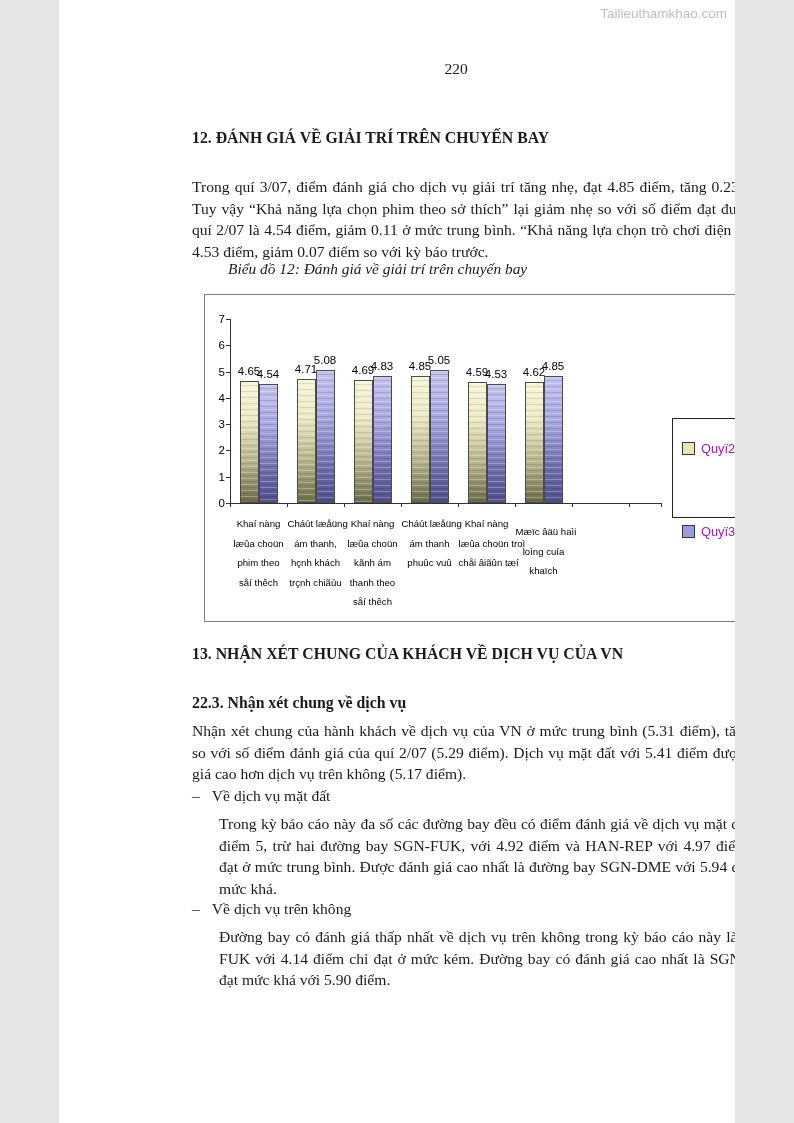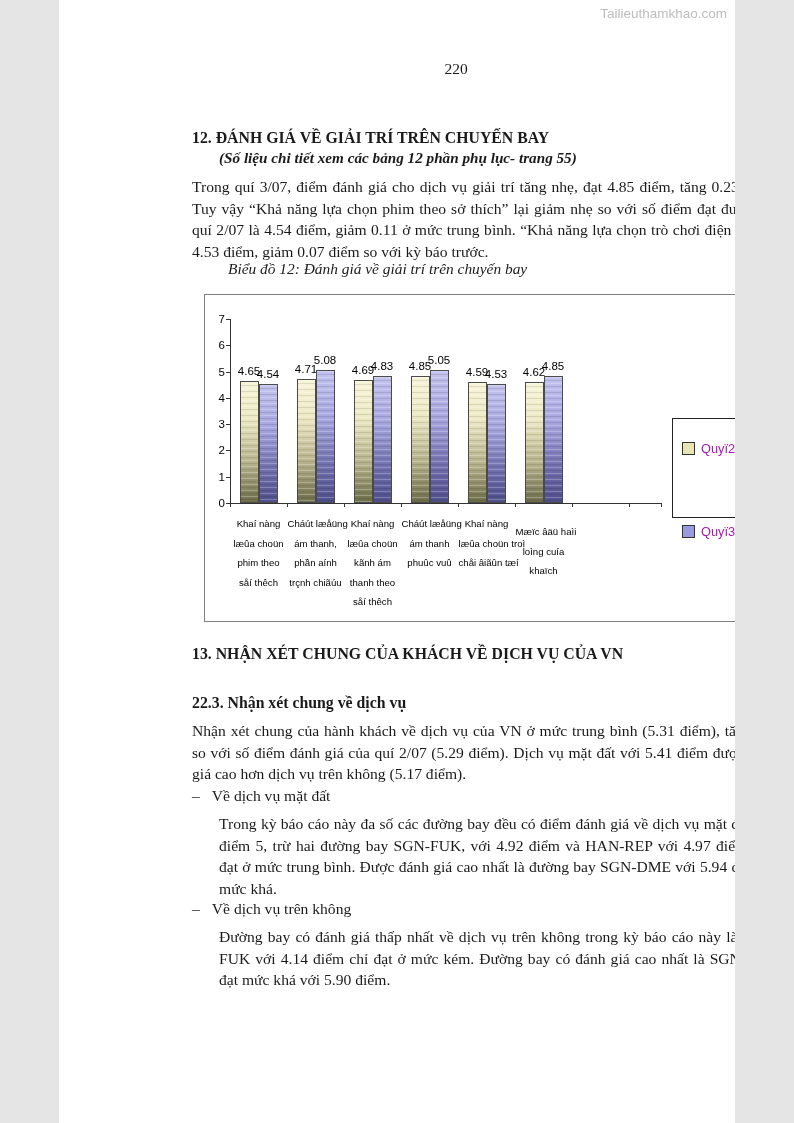--- a/index.html
+++ b/index.html
@@ -48,21 +48,20 @@
 <body>
 
 <div class="page">
 
   <div class="abs watermark">Tailieuthamkhao.com</div>
 
   <div class="abs pagenum">220</div>
 
   <div class="abs h-main" style="left:133px;top:129px;">12. ĐÁNH GIÁ VỀ GIẢI TRÍ TRÊN CHUYẾN BAY</div>
 
-  <div class="abs h-sub" style="left:160px;top:149px;">(Số liệu chi tiết xem các bảng 12 phần phụ lục- trang 55)</div>
 
   <div class="abs para" style="left:133px;top:176px;width:587px;">Trong quí 3/07, điểm đánh giá cho dịch vụ giải trí tăng nhẹ, đạt 4.85 điểm, tăng 0.23 điểm. Tuy vậy “Khả năng lựa chọn phim theo sở thích” lại giảm nhẹ so với số điểm đạt được của quí 2/07 là 4.54 điểm, giảm 0.11  ở mức trung bình. “Khả năng lựa chọn trò chơi điện tử” đạt  4.53 điểm, giảm 0.07 điểm so với kỳ báo trước.</div>
 
   <div class="abs caption" style="left:133px;top:260px;">Biểu đồ 12: Đánh giá về giải trí trên chuyến bay</div>
 
   <div class="abs chart-frame">
     <div style="left:0;top:0;width:100%;height:100%;">
         <div class="ytick-label" style="left:0px;top:202.0px;">0</div>
         <div class="tickmark" style="left:21px;top:208.0px;width:4px;height:1px;"></div>
         <div class="ytick-label" style="left:0px;top:175.7px;">1</div>
@@ -100,21 +99,21 @@
           <div>phim theo</div>
           <div>såí thêch</div>
         </div>
         <div class="bar s1" style="left:91.5px;top:84.2px;width:19px;height:123.8px;"></div>
         <div class="bar-value" style="left:85.0px;top:68.2px;">4.71</div>
         <div class="bar s2" style="left:110.5px;top:74.5px;width:19px;height:133.5px;"></div>
         <div class="bar-value" style="left:104.0px;top:58.5px;">5.08</div>
         <div class="cat-label" style="left:82.5px;top:219px;">
           <div>Cháút læåüng</div>
           <div>ám thanh,</div>
-          <div>phần aính</div>
+          <div>hçnh khách</div>
           <div>trçnh chiãúu</div>
         </div>
         <div class="bar s1" style="left:148.5px;top:84.7px;width:19px;height:123.3px;"></div>
         <div class="bar-value" style="left:142.0px;top:68.7px;">4.69</div>
         <div class="bar s2" style="left:167.5px;top:81.0px;width:19px;height:127.0px;"></div>
         <div class="bar-value" style="left:161.0px;top:65.0px;">4.83</div>
         <div class="cat-label" style="left:139.5px;top:219px;">
           <div>Khaí nàng</div>
           <div>læûa choün</div>
           <div>kãnh ám</div>

